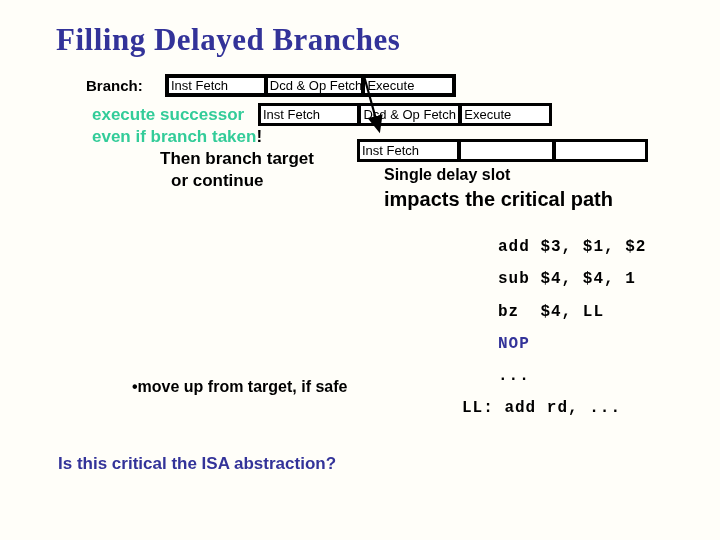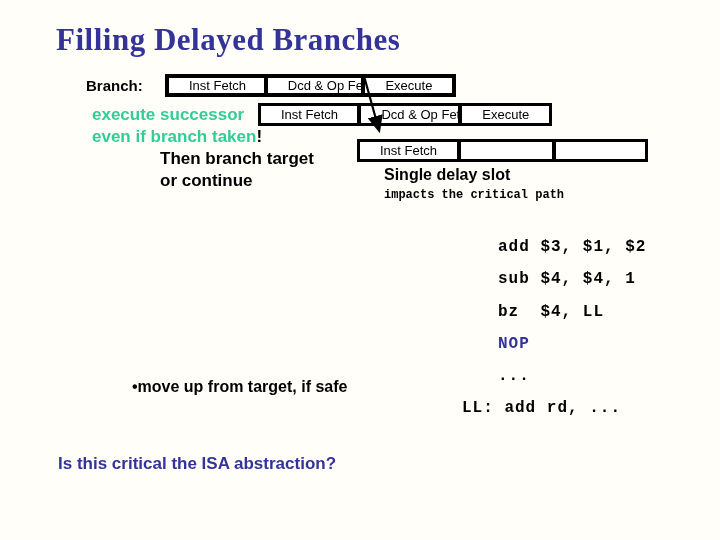--- a/index.html
+++ b/index.html
@@ -12,37 +12,37 @@
   }
   .abs{position:absolute;}
   #title{
     left:56px; top:22px; font-family:"Liberation Serif", serif; font-weight:bold;
     font-size:31px; color:var(--navy); letter-spacing:0.5px; white-space:nowrap;
   }
   .blabel{left:86px; top:77px; font-size:15px; font-weight:bold; color:var(--ink);}
   .prow{display:flex; box-sizing:border-box; background:var(--cell); z-index:2;}
   .prow .cell{
     box-sizing:border-box; background:var(--cell); font-size:13px; color:var(--ink);
-    padding-left:20px; display:flex; align-items:center; overflow:hidden; white-space:nowrap;
+    padding-left:2px; display:flex; align-items:center; overflow:hidden; white-space:nowrap;
   }
   .prow .cell + .cell{border-left:4px solid var(--ink);}
   #row1{left:165px; top:74px; width:291px; height:23px; border:4px solid var(--ink);}
   #row2{left:258px; top:103px; width:294px; height:23px; border:3px solid var(--ink);}
   #row3{left:357px; top:139px; width:291px; height:23px; border:3px solid var(--ink);}
   #row1 .c1{width:33.5%;} #row1 .c2{width:34.5%;} #row1 .c3{width:32%;}
   #row2 .c1{width:33.5%;} #row2 .c2{width:35%;}   #row2 .c3{width:31.5%;}
   #row3 .c1{width:34%;}   #row3 .c2{width:33.5%;} #row3 .c3{width:32.5%;}
   .note{font-weight:bold; white-space:nowrap;}
   .teal{color:var(--teal);}
   #exec-succ{left:92px; top:105px; font-size:17px;}
   #even-if{left:92px; top:127px; font-size:17px;}
   #then-target{left:160px; top:149px; font-size:17px; color:var(--ink);}
-  #or-continue{left:160px; top:171px; font-size:17px; color:var(--ink);}
+  #or-continue{left:171px; top:171px; font-size:17px; color:var(--ink);}
   #delay1{left:384px; top:166px; font-size:16px; color:var(--ink);text-align:center;}
-  #delay2{left:384px; top:188px; font-size:12px; color:var(--ink);font-family:Liberation Mono, monospace;}
+  #delay2{left:384px; top:188px; font-size:20px; color:var(--ink);}
   .bullet{font-weight:bold; color:var(--ink); line-height:22px; font-size:16px;}
   #b-compiler{left:64px; top:241px; width:360px; text-indent:19px;}
   #b-try{left:137px; top:321px; width:272px;}
   #b-moveup{left:132px; top:376px; width:320px;}
   .serif-pct{font-family:"Liberation Serif", serif;}
   #code{left:462px; top:238px;}
   .cline{
     font-family:"Liberation Mono", monospace; font-weight:bold; font-size:16px;
     letter-spacing:1px; color:var(--ink); white-space:pre; height:32.3px; line-height:18px;
   }

